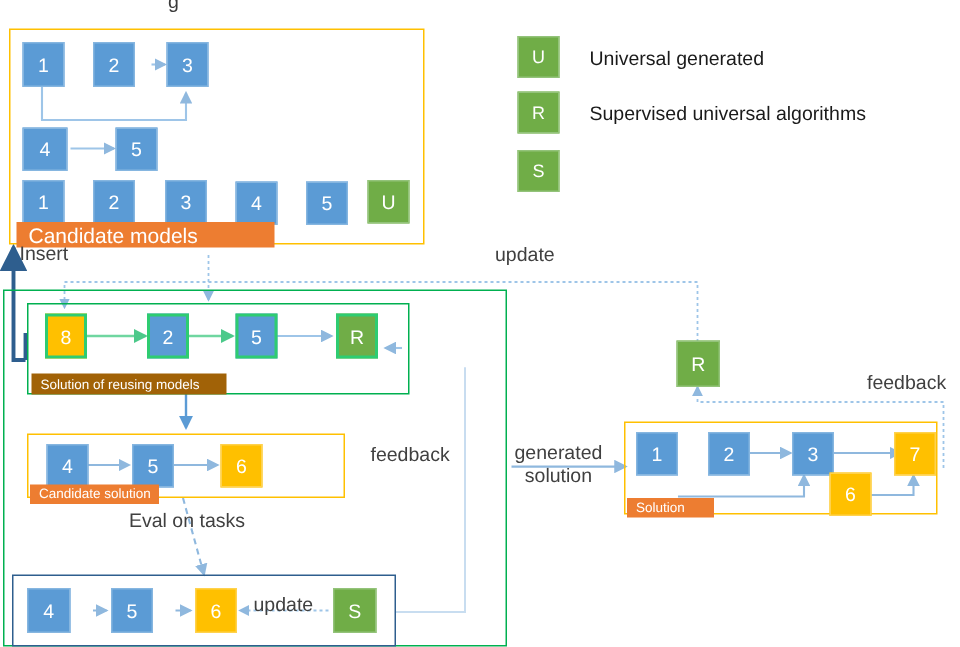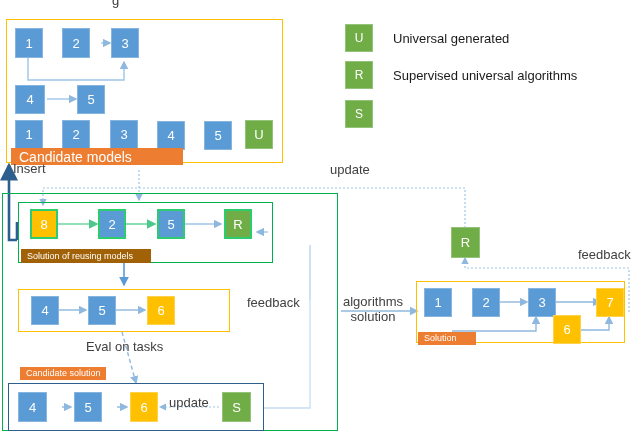--- a/index.html
+++ b/index.html
@@ -193,39 +193,39 @@
   <div class="node green gbord" style="left:224px;top:209px;width:28px;height:30px;">R</div>
 
   <div class="tag grn" style="left:21px;top:249px;width:130px;height:14px;">Solution of reusing models</div>
 
   <div class="panel yellow" style="left:18px;top:289px;width:212px;height:43px;"></div>
 
   <div class="node blue" style="left:31px;top:296px;width:28px;height:29px;">4</div>
   <div class="node blue" style="left:88px;top:296px;width:28px;height:29px;">5</div>
   <div class="node amber" style="left:147px;top:296px;width:28px;height:29px;">6</div>
 
-  <div class="tag orange" style="left:20px;top:323px;width:86px;height:13px;margin-top:44px;">Candidate solution</div>
+  <div class="tag orange" style="left:20px;top:323px;width:86px;height:13px;">Candidate solution</div>
 
   <div class="lbl" style="left:86px;top:340px;font-size:13px;text-align:right;">Eval on tasks</div>
 
   <div class="panel navy" style="left:8px;top:383px;width:256px;height:48px;"></div>
 
   <div class="node blue" style="left:18px;top:392px;width:29px;height:30px;">4</div>
   <div class="node blue" style="left:74px;top:392px;width:28px;height:30px;">5</div>
   <div class="node amber" style="left:130px;top:392px;width:28px;height:30px;">6</div>
   <div class="node green" style="left:222px;top:392px;width:29px;height:30px;">S</div>
 
   <div class="lbl" style="left:169px;top:396px;font-size:13px;">update</div>
 
   <div class="lbl" style="left:330px;top:163px;font-size:13px;">update</div>
 
   <div class="lbl" style="left:247px;top:296px;font-size:13px;">feedback</div>
 
   <div class="lbl ctr" style="left:343px;top:295px;font-size:13px;">
-    <div>algorithms</div>
+    <div>generated</div>
     <div>solution</div>
   </div>
 
   <div class="lbl" style="left:578px;top:248px;font-size:13px;">feedback</div>
 
   <div class="node green" style="left:451px;top:227px;width:29px;height:31px;">R</div>
 
   <div class="panel yellow" style="left:416px;top:281px;width:209px;height:62px;"></div>
 
   <div class="node blue" style="left:424px;top:288px;width:28px;height:29px;">1</div>

